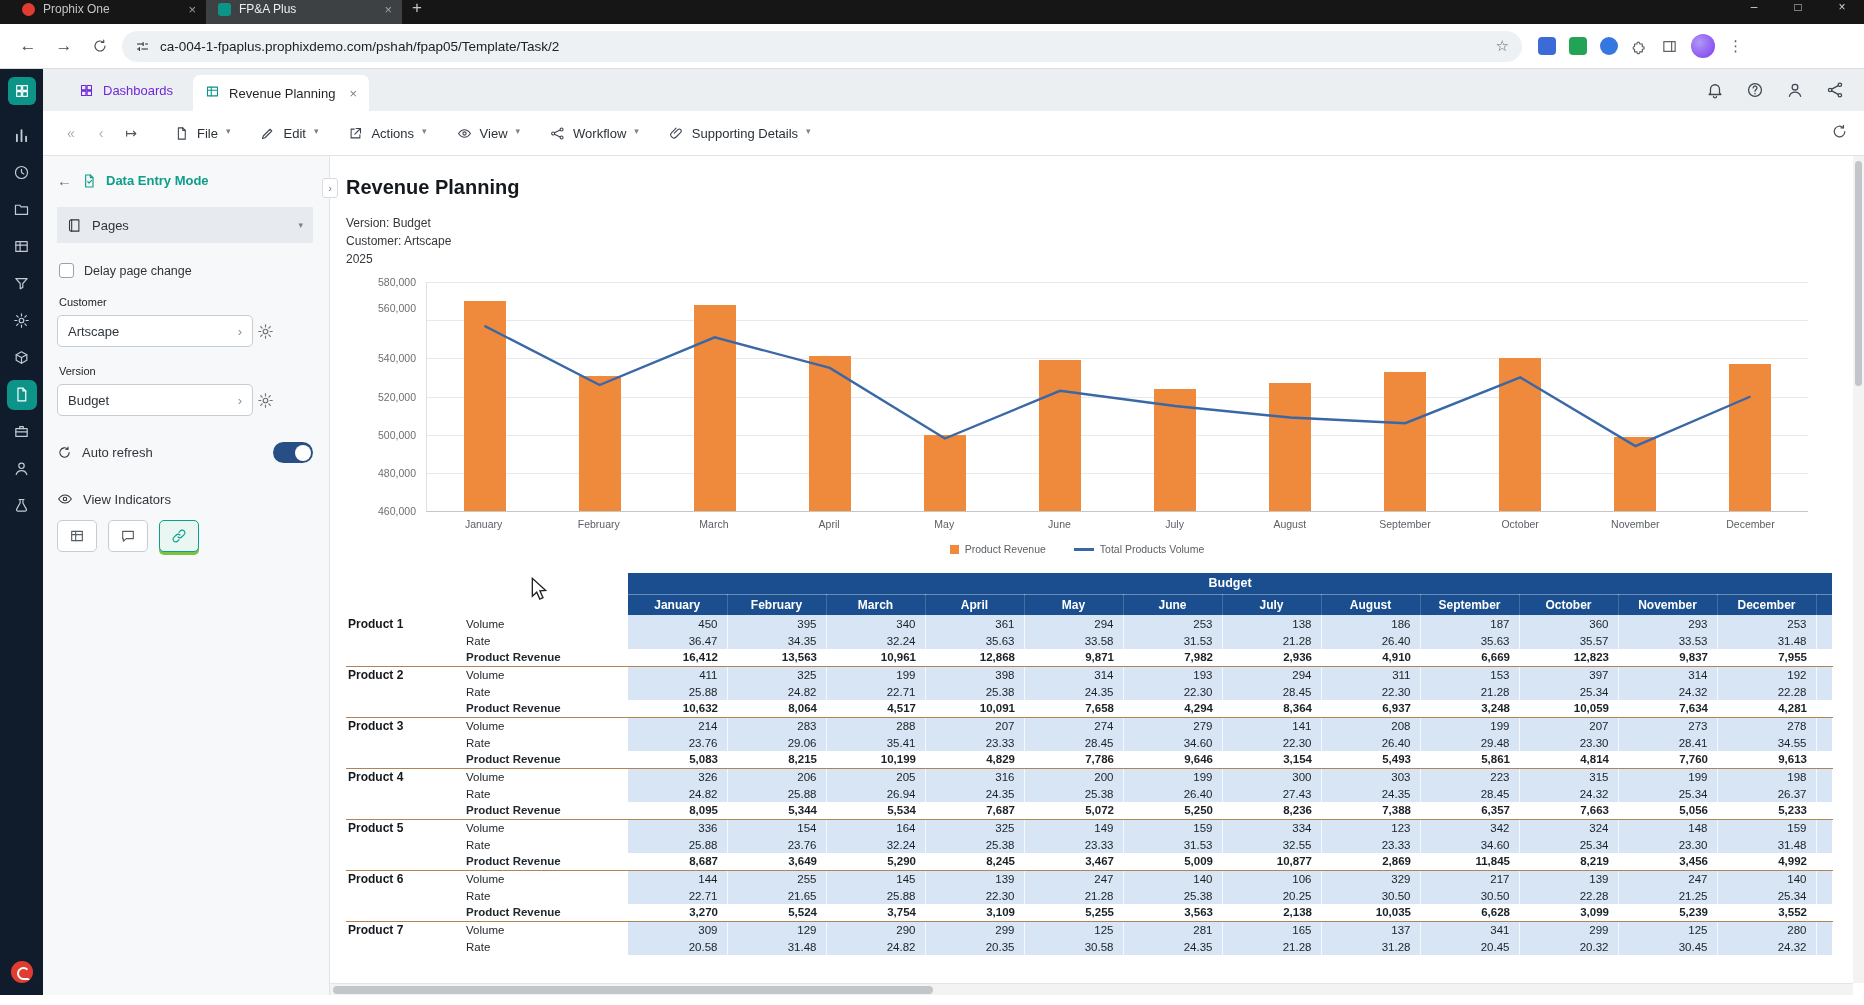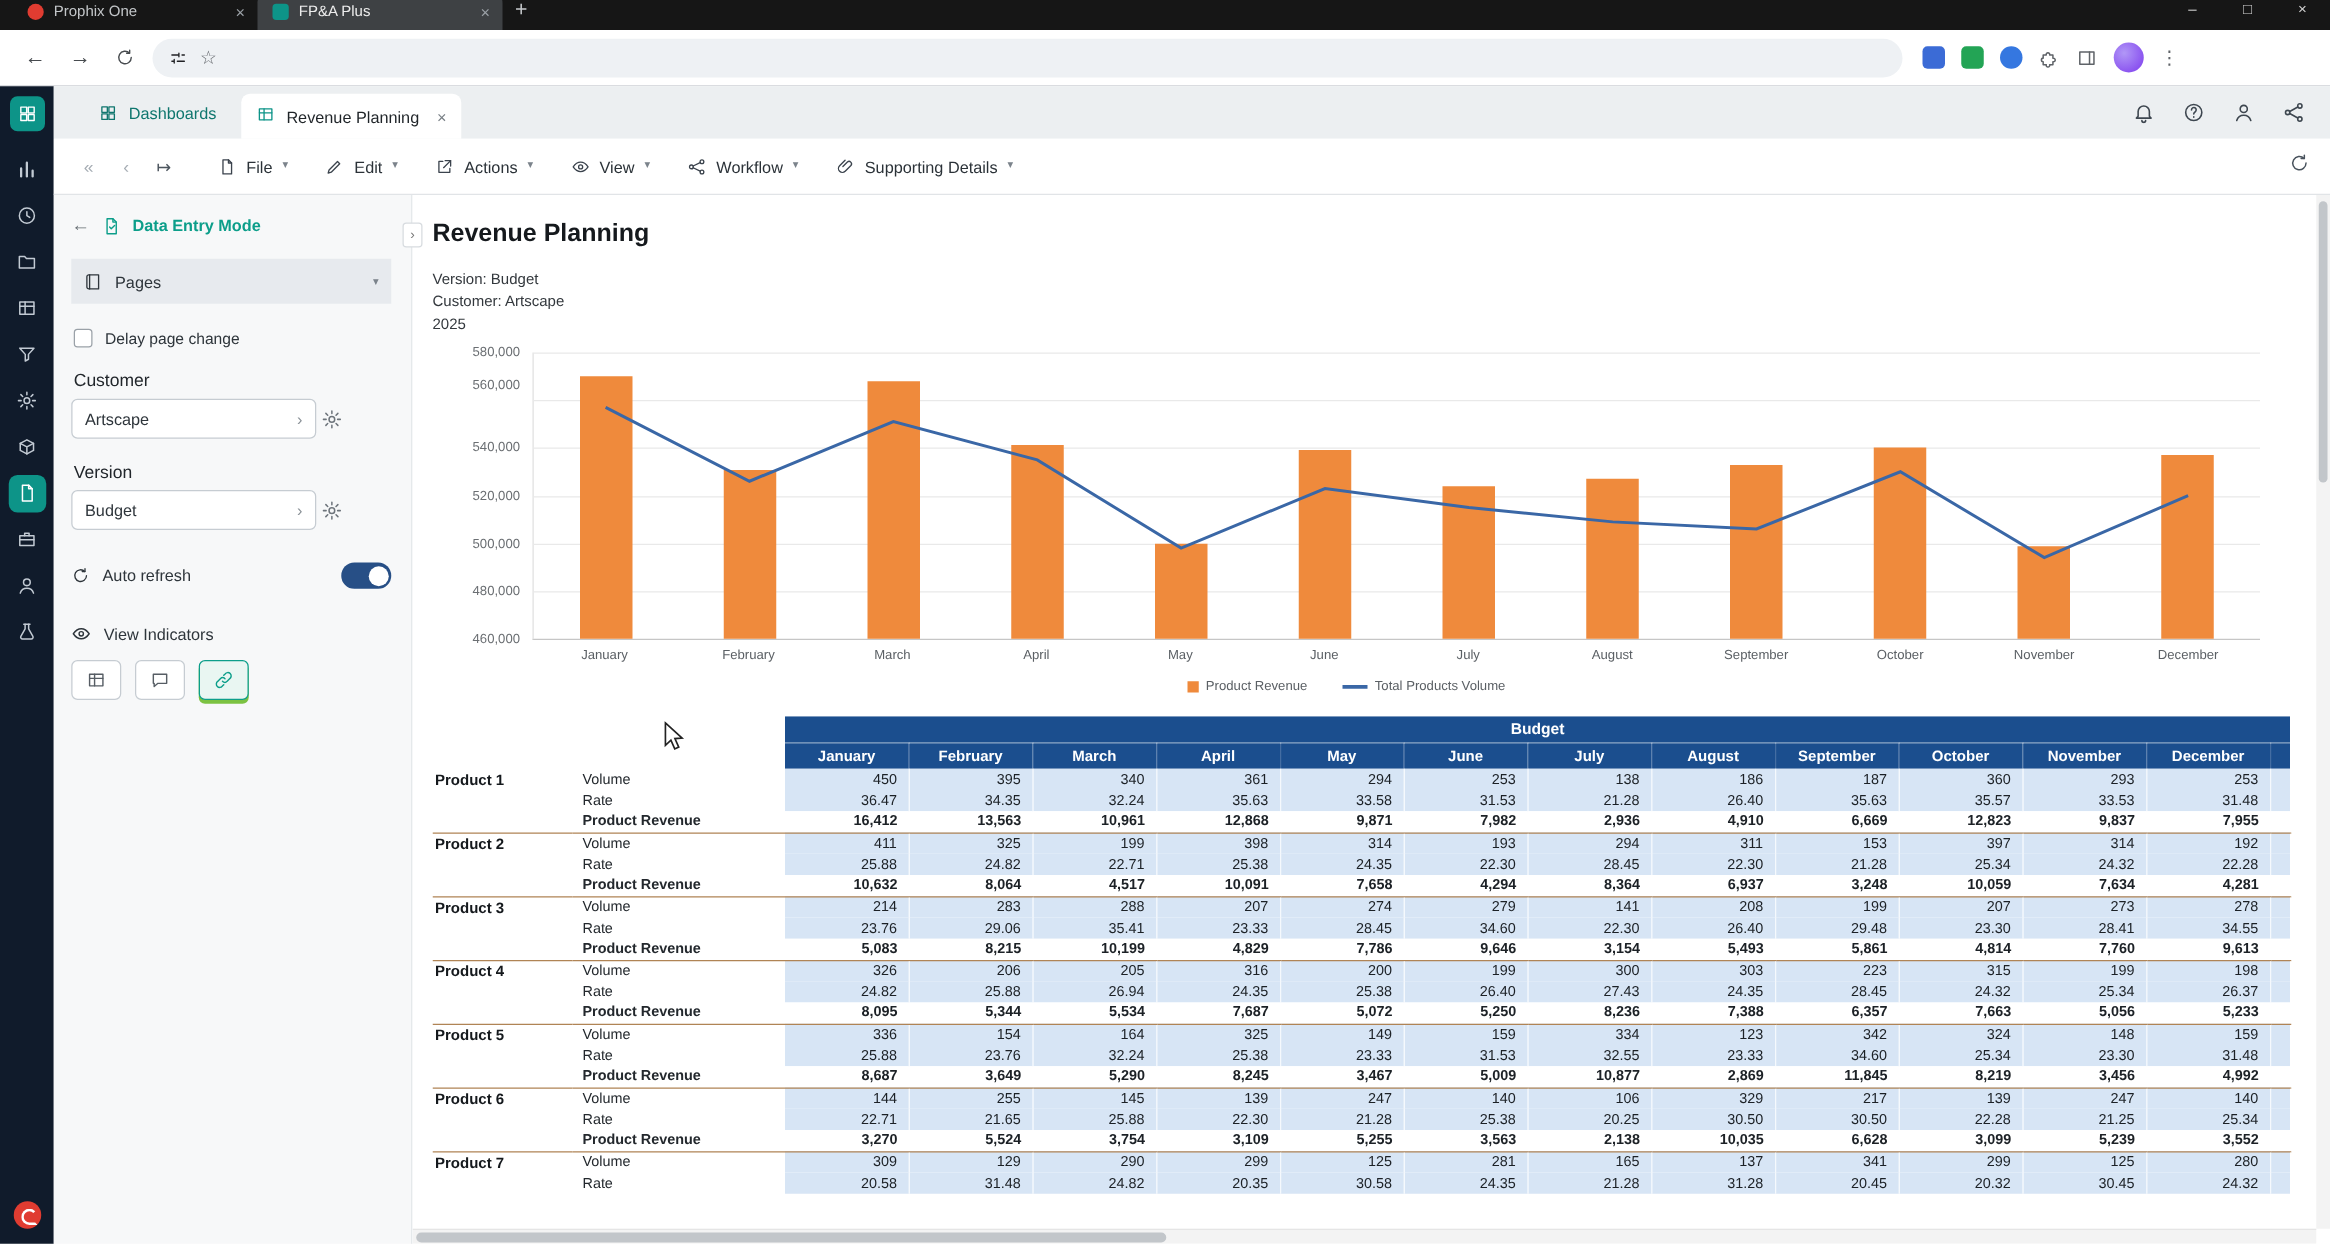--- a/index.html
+++ b/index.html
@@ -45,21 +45,21 @@
   .railic .tile { width:30px; height:30px; border-radius:7px; background:#0d9488; color:#fff;
                   display:flex; align-items:center; justify-content:center; }
   .bottomlogo { margin-top:auto; margin-bottom:12px; width:22px; height:22px; border-radius:50%;
                 background:#e03c31; position:relative; }
   .bottomlogo::after { content:""; position:absolute; left:6px; top:6px; width:9px; height:9px;
                        border:2px solid #fff; border-radius:50% 50% 0 50%; border-right-color:transparent; }
 
   .colmain { flex:1; display:flex; flex-direction:column; min-width:0; }
 
   .appbar { height:42px; background:#eceff1; display:flex; align-items:flex-end; padding-left:16px; }
-  .dash { display:flex; align-items:center; gap:9px; height:42px; padding:0 20px; font-size:13px; color:#0f766e; }
+  .dash { display:flex; align-items:center; gap:9px; height:42px; padding:0 20px; font-size:13px; color:#6d28d9; }
   .doctab { display:flex; align-items:center; gap:9px; height:36px; width:176px; background:#fff;
             border-radius:7px 7px 0 0; padding:0 12px; font-size:13px; color:#1f2428; }
   .doctab .tc { color:#0d9488; }
   .doctab .x { margin-left:auto; color:#787f85; font-size:13px; }
   .appbar-right { margin-left:auto; display:flex; align-items:center; gap:22px; height:42px;
                   padding:0 20px; color:#3e4750; }
 
   .toolbar { height:45px; background:#fff; border-bottom:1px solid #e1e4e7; display:flex;
              align-items:center; padding:0 16px; }
   .tb-nav { display:flex; gap:6px; margin-right:16px; color:#a6adb4; font-size:14px; }
@@ -78,21 +78,21 @@
   .mode { display:flex; align-items:center; gap:9px; color:#0c9e8a; font-weight:bold; }
   .mode .back { color:#666d73; font-weight:normal; font-size:15px; }
   .splitter { position:absolute; top:22px; right:-9px; width:16px; height:20px; background:#fff;
               border:1px solid #d7dbdf; border-radius:3px; display:flex; align-items:center;
               justify-content:center; color:#777; font-size:11px; z-index:5; }
   .pages { margin-top:18px; background:#e7eaee; border-radius:0; height:36px; display:flex;
            align-items:center; gap:10px; padding:0 10px; }
   .pages .chev { margin-left:auto; }
   .checkrow { display:flex; align-items:center; gap:10px; margin:20px 2px 0; font-size:12.5px; }
   .checkbox { width:15px; height:15px; background:#fff; border:1.5px solid #9aa1a8; border-radius:3px; }
-  .fieldlabel { margin:18px 2px 7px; font-size:14px; color:#21262b; }
+  .fieldlabel { margin:18px 2px 7px; font-size:11px; color:#21262b; }
   .selrow { display:flex; align-items:center; gap:4px; }
   .select { width:196px; height:32px; background:#fff; border:1px solid #c6ccd2; border-radius:5px;
             display:flex; align-items:center; padding:0 10px; font-size:13px; }
   .select .chevr { margin-left:auto; color:#8a9197; font-size:13px; }
   .gearic { color:#6d747b; }
   .autorow { display:flex; align-items:center; gap:10px; margin-top:26px; color:#2e353b; }
   .toggle { margin-left:auto; width:40px; height:21px; border-radius:11px; background:#274f86; position:relative; }
   .toggle::after { content:""; position:absolute; right:2.5px; top:2.5px; width:16px; height:16px;
                    border-radius:50%; background:#fff; }
   .viewrow { display:flex; align-items:center; gap:10px; margin-top:28px; }
@@ -294,20 +294,21 @@
   <span class="navic">→</span>
   <span class="navic">
       <svg class="ic" width="16" height="16">
         <use href="#sym-refresh"></use>
       </svg>
     </span>
   <div class="addr">
     <svg class="ic" width="15" height="15">
         <use href="#sym-tune"></use>
       </svg>
+    <span class="url">ca-004-1-fpaplus.prophixdemo.com/pshah/fpap05/Template/Task/2</span>
     <span class="star">☆</span>
   </div>
   <div class="extrow">
     <span class="extsq" style="background:#3b6bd6"></span>
     <span class="extsq" style="background:#23a455"></span>
     <span class="extsq" style="background:#3577e0;border-radius:50%"></span>
     <svg class="ic" width="17" height="17">
         <use href="#sym-puzzle"></use>
       </svg>
     <svg class="ic" width="17" height="17">

